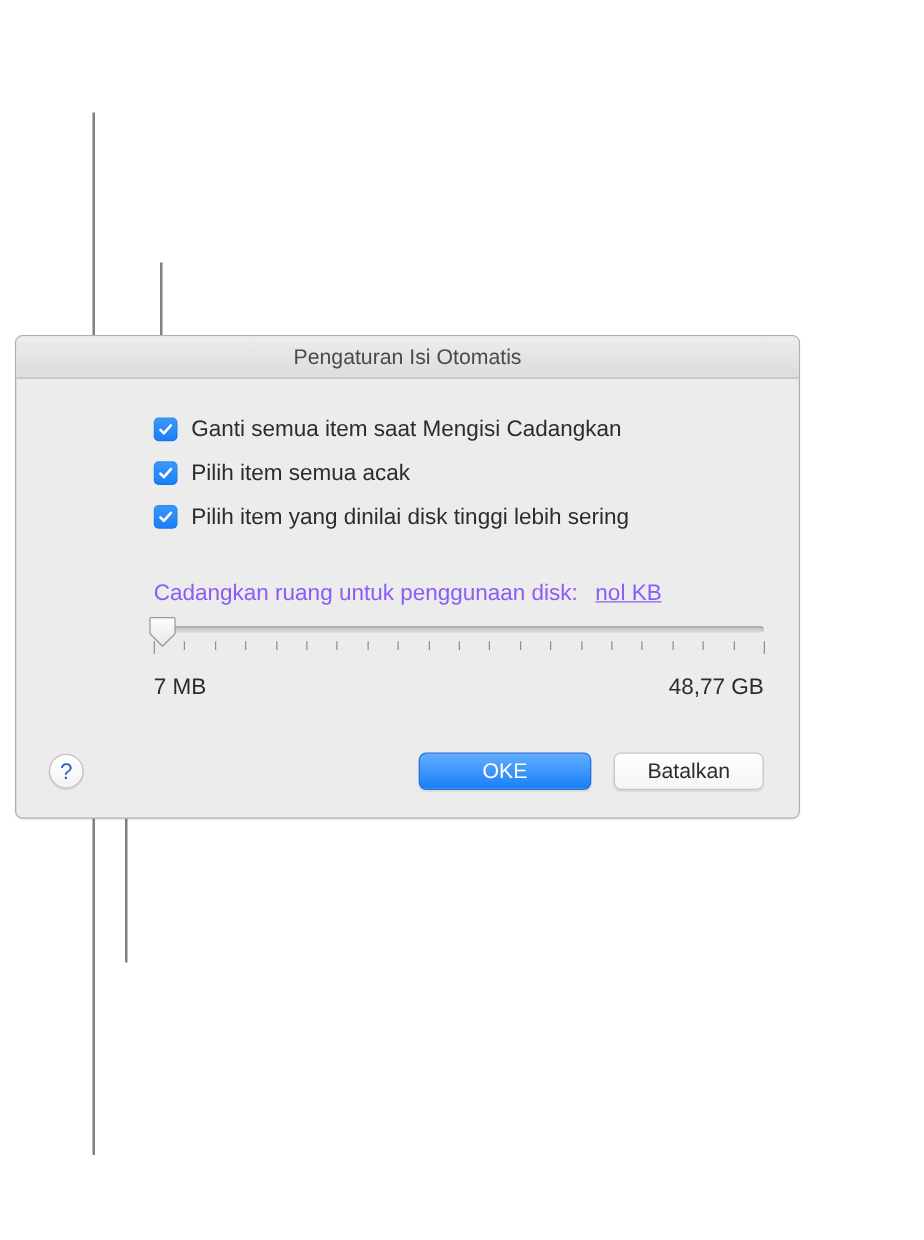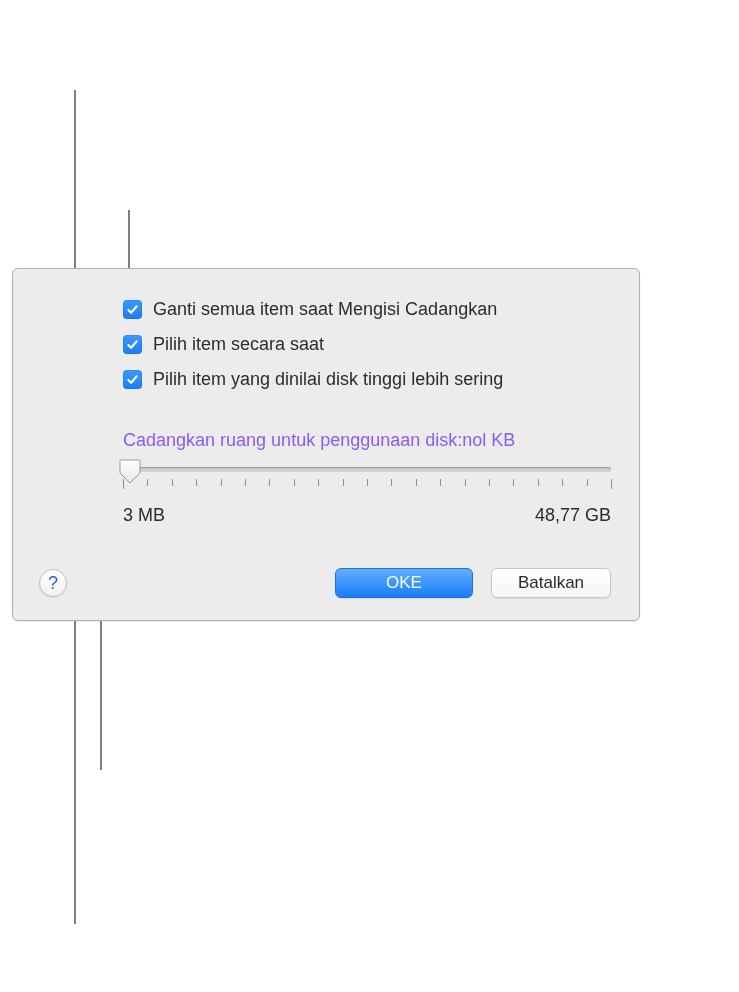--- a/index.html
+++ b/index.html
@@ -83,21 +83,22 @@
       justify-content: flex-start;
       align-items: baseline;
       font-size: 18px;
       color: #8b5cf6;
       margin-bottom: 10px;
     }
     .reserve-label {
       flex: 0 0 auto;
     }
     .reserve-value {
-      margin-left: 0;
+      margin-left: 14px;
+      text-decoration: underline;
     }
     .slider-container {
       position: relative;
       width: 488px;
       height: 42px;
     }
     .slider-track {
       position: absolute;
       top: 6px;
       left: 0;
@@ -199,40 +200,43 @@
 
 <div class="callout v" style="left:128px; top:210px; height:126px;"></div>
 
 <div class="callout v" style="left:74px; top:424px; height:500px;"></div>
 <div class="callout h" style="left:74px; top:424px; width:38px;"></div>
 
 <div class="callout v" style="left:100px; top:540px; height:230px;"></div>
 <div class="callout h" style="left:100px; top:540px; width:22px;"></div>
 
 <div class="dialog">
+  <div class="titlebar">
+    <span>Pengaturan Isi Otomatis</span>
+  </div>
   <div class="content">
 
     <div class="checkbox-group">
 
       <div class="checkbox-row">
         <div class="mac-checkbox">
           <svg class="checkmark-svg" viewBox="0 0 14 14">
               <polyline points="2.5,7.5 5.5,10.5 11.5,3.5"></polyline>
             </svg>
         </div>
         <span class="checkbox-label">Ganti semua item saat Mengisi Cadangkan</span>
       </div>
 
       <div class="checkbox-row">
         <div class="mac-checkbox">
           <svg class="checkmark-svg" viewBox="0 0 14 14">
               <polyline points="2.5,7.5 5.5,10.5 11.5,3.5"></polyline>
             </svg>
         </div>
-        <span class="checkbox-label">Pilih item secara saat</span>
+        <span class="checkbox-label">Pilih item semua acak</span>
       </div>
 
       <div class="checkbox-row">
         <div class="mac-checkbox">
           <svg class="checkmark-svg" viewBox="0 0 14 14">
               <polyline points="2.5,7.5 5.5,10.5 11.5,3.5"></polyline>
             </svg>
         </div>
         <span class="checkbox-label">Pilih item yang dinilai disk tinggi lebih sering</span>
       </div>
@@ -277,21 +281,21 @@
               <linearGradient id="g" x1="0" y1="0" x2="0" y2="1">
                 <stop offset="0" stop-color="#ffffff"></stop>
                 <stop offset="1" stop-color="#e6e6e6"></stop>
               </linearGradient>
             </defs>
           </svg>
         </div>
       </div>
 
       <div class="slider-scale">
-        <span>3 MB</span>
+        <span>7 MB</span>
         <span>48,77 GB</span>
       </div>
     </div>
 
     <div class="button-row">
       <div class="help-button">
         <span>?</span>
       </div>
       <div class="mac-button primary">
         <span>OKE</span>

